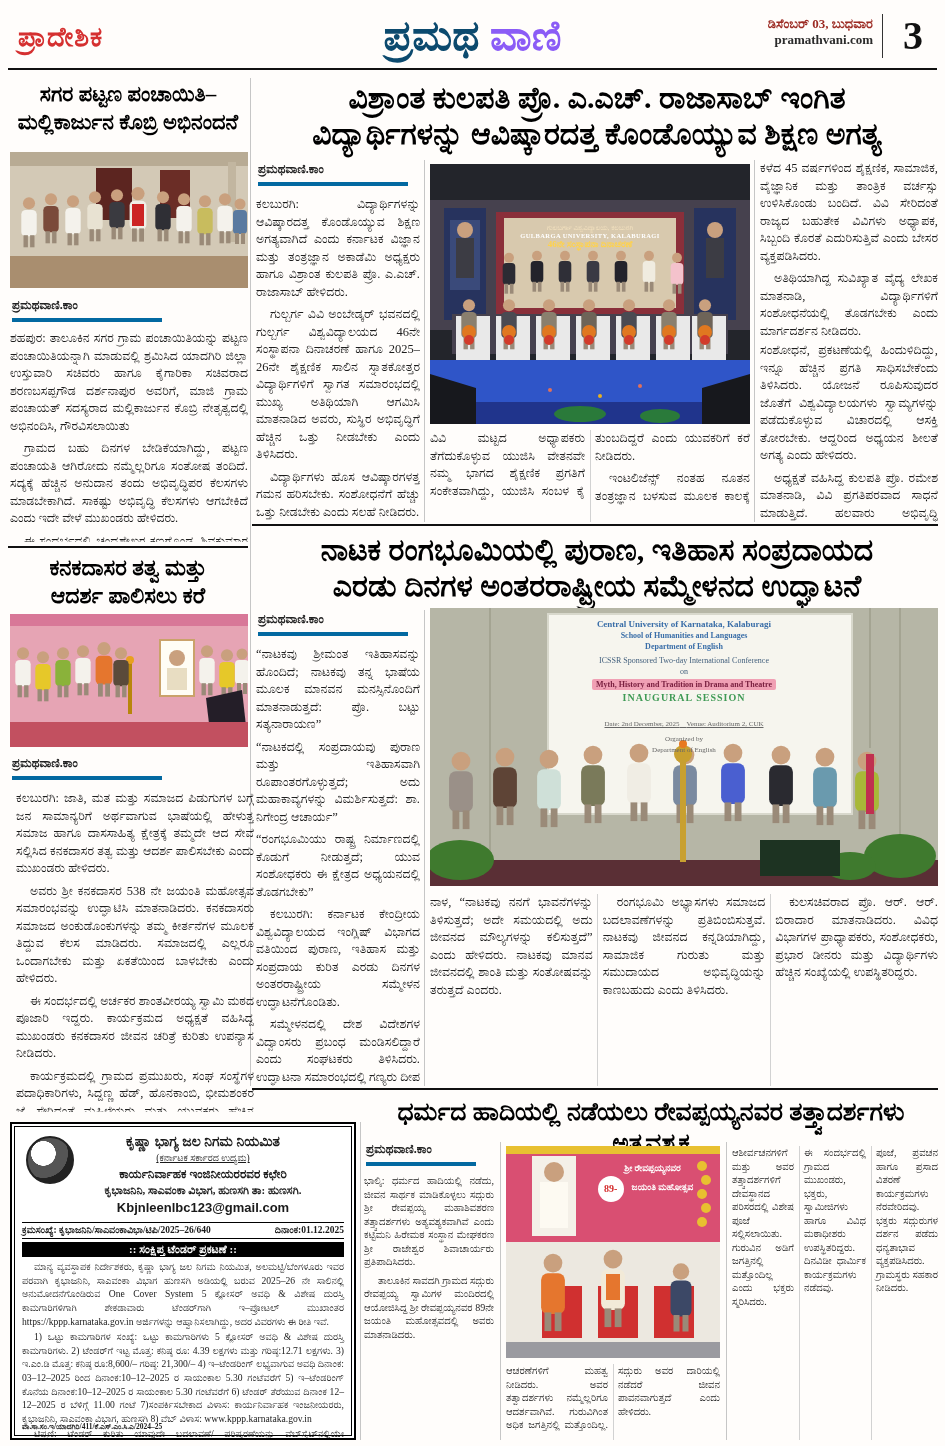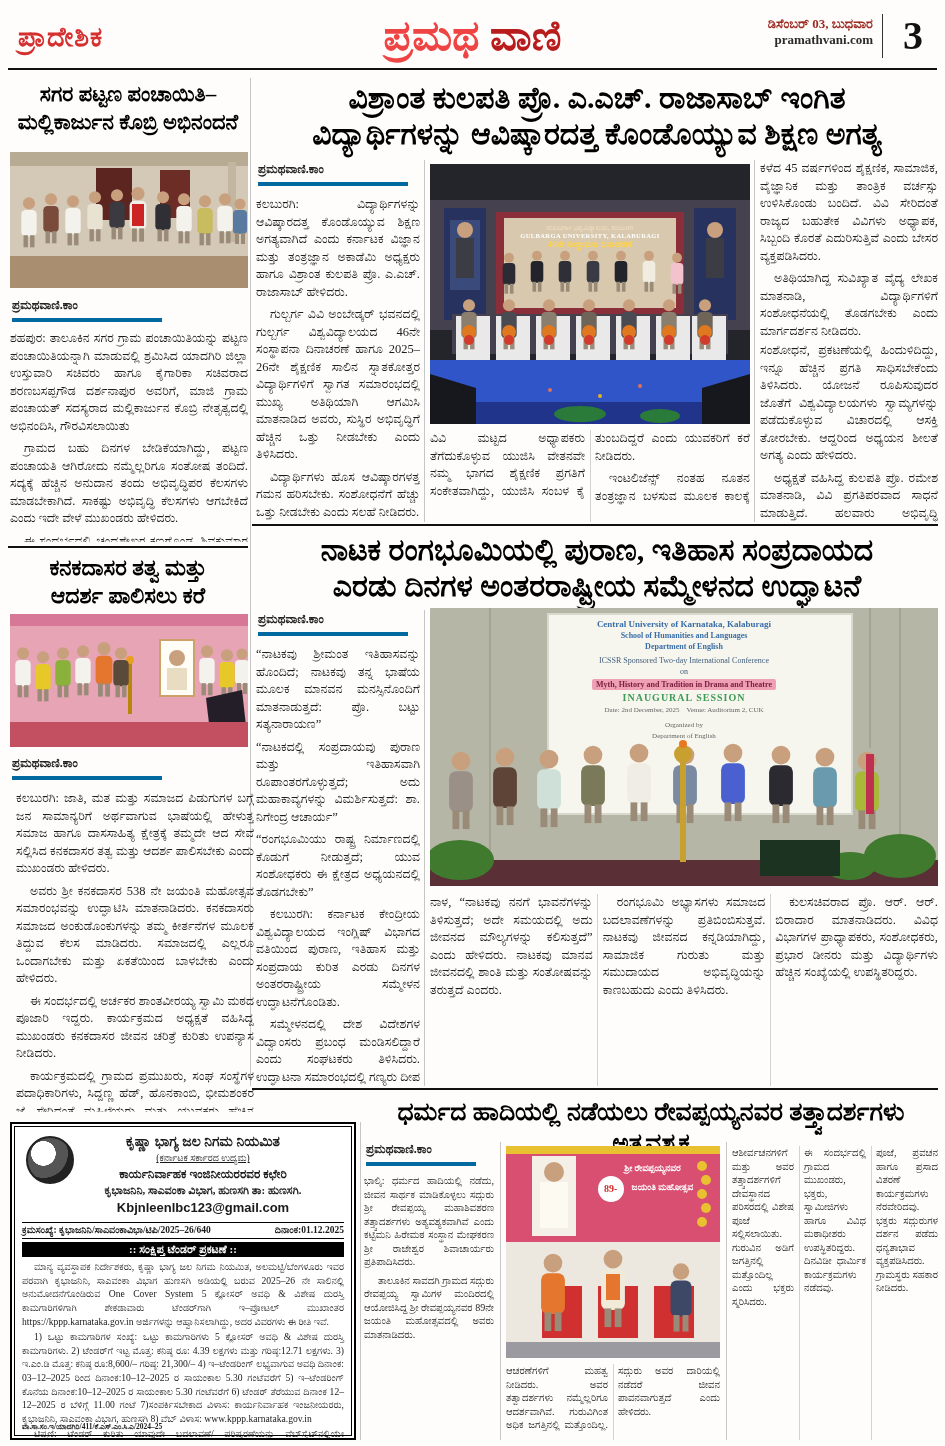--- a/index.html
+++ b/index.html
@@ -2,21 +2,21 @@
 <html lang="kn"><head>
 <meta charset="utf-8">
 <style>
   html,body{margin:0;padding:0;background:#e8e8e8;}
   .page{position:relative;width:945px;height:1446px;margin:0 auto;background:#fffdfb;
         font-family:"Liberation Serif",serif;color:#1a1a1a;overflow:hidden;}
   .abs{position:absolute;}
   
   .section-label{font-size:27px;font-weight:800;color:#d53030;letter-spacing:1px;}
   .masthead{font-size:42px;font-weight:800;white-space:nowrap;}
-  .masthead .w1{color:#ef4444;} .masthead .w2{color:#b91c1c;}
+  .masthead .w1{color:#0c4a6e;} .masthead .w2{color:#8b5cf6;}
   .hdr-right{text-align:right;line-height:1.25;}
   .hdr-date{font-size:13px;font-weight:700;color:#9c2b23;}
   .hdr-site{font-size:13px;font-weight:700;color:#2b2b2b;}
   .hdr-page{font-size:40px;font-weight:700;color:#111;line-height:1;}
   .rule{background:#111;}
   .vline{background:#c6c6c6;width:1px;}
   
   .hl{font-weight:800;color:#000;text-align:center;}
   .hl-lg{font-size:30px;line-height:36px;}
   .hl-md{font-size:25px;line-height:31px;}
@@ -312,21 +312,21 @@
       <rect x="330" y="232" width="80" height="36" fill="#1d3322"></rect>
     </svg>
     <div class="ov sc" style="left:26%;right:26%;top:4%;">
       <div class="t1">Central University of Karnataka, Kalaburagi</div>
       <div style="font-weight:700;color:#3a6ea8;">School of Humanities and Languages</div>
       <div style="font-weight:700;color:#3a6ea8;">Department of English</div>
       <div style="margin-top:3px;">ICSSR Sponsored Two-day International Conference</div>
       <div>on</div>
       <div style="margin:2px 0;"><span class="chip">Myth, History and Tradition in Drama and Theatre</span></div>
       <div class="inau">INAUGURAL SESSION</div>
-      <div class="meta" style="margin-top:2px;">
+      <div class="meta" style="margin-top:16px;text-decoration:underline;">
         <span>Date: 2nd December, 2025</span> &nbsp;&nbsp;
         <span>Venue: Auditorium 2, CUK</span>
       </div>
       <div class="meta" style="margin-top:4px;">Organized by</div>
       <div class="meta">Department of English</div>
     </div>
   </div>
 
   <div class="abs btxt mc3" style="left:430px;top:894px;width:508px;height:192px;">
     <p class="lead">ನಾಳ, “ನಾಟಕವು ನನಗೆ ಭಾವನೆಗಳನ್ನು ತಿಳಿಸುತ್ತದೆ; ಅದೇ ಸಮಯದಲ್ಲಿ ಅದು ಜೀವನದ ಮೌಲ್ಯಗಳನ್ನು ಕಲಿಸುತ್ತದೆ” ಎಂದು ಹೇಳಿದರು. ನಾಟಕವು ಮಾನವ ಜೀವನದಲ್ಲಿ ಶಾಂತಿ ಮತ್ತು ಸಂತೋಷವನ್ನು ತರುತ್ತದೆ ಎಂದರು.</p>

